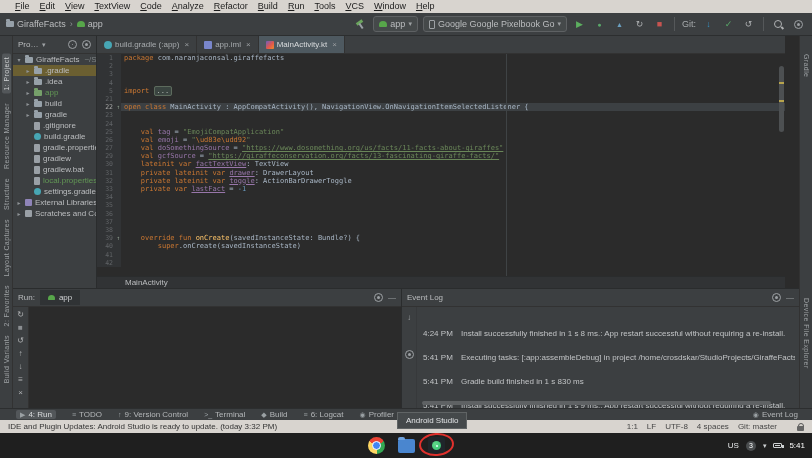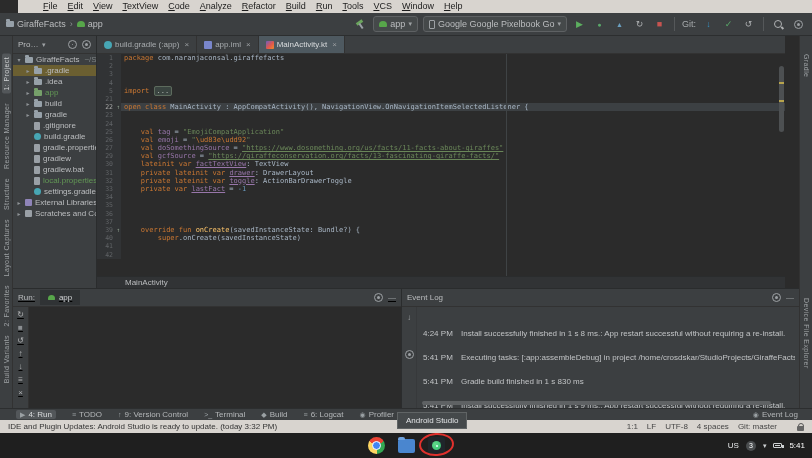--- a/index.html
+++ b/index.html
@@ -3,21 +3,21 @@
 <meta charset="utf-8">
 <style>
   html,body{margin:0;padding:0;background:#2b2b2b;}
   #screen{position:relative;width:812px;height:458px;overflow:hidden;background:#2b2b2b;
           font-family:"Liberation Sans",sans-serif;-webkit-font-smoothing:antialiased;}
   #screen *{box-sizing:border-box;}
   .flex1{flex:1;}
 
   
   .os-menubar{position:absolute;left:0;top:0;right:0;height:13px;background:#d8d4cf;
-    display:flex;align-items:flex-end;padding-left:20px;font-size:9px;color:#1c1c1c;margin-left:18px;}
+    display:flex;align-items:flex-end;padding-left:10px;font-size:9px;color:#1c1c1c;}
   .menu-item{padding:0 5px;line-height:13px;cursor:default;}
   .menu-item::first-letter{text-decoration:underline;}
 
   
   .ide-toolbar{position:absolute;left:0;top:13px;right:0;height:23px;background:#3c3f41;
     border-bottom:1px solid #2c2e2f;display:flex;align-items:center;padding:0 6px;
     color:#bbbdbf;font-size:9px;}
   .navcrumbs{display:flex;align-items:center;gap:4px;}
   .crumb{display:flex;align-items:center;gap:3px;}
   .chev{color:#8d9193;font-size:9px;}
@@ -117,21 +117,21 @@
   .editor-scroll{position:absolute;right:0;top:0;bottom:0;width:8px;}
   .editor-scroll .thumb{position:absolute;right:1px;top:12px;width:5px;height:66px;background:#4d5052;border-radius:3px;}
   .stripe-mark{position:absolute;right:1px;width:5px;height:2px;background:#b8a44c;}
   .stripe-mark.m1{top:28px;} .stripe-mark.m2{top:46px;}
 
   .breadcrumb-bar{height:12px;background:#313335;border-top:1px solid #2a2c2d;display:flex;
     align-items:center;font-size:8px;color:#bbbdbf;padding-left:28px;}
 
   
   .run-panel{position:absolute;left:13px;top:288px;width:389px;height:120px;background:#3c3f41;
-    border-top:1px solid #2a2c2d;border-right:1px solid #2a2c2d;display:flex;flex-direction:column;z-index:4;text-decoration:underline;}
+    border-top:1px solid #2a2c2d;border-right:1px solid #2a2c2d;display:flex;flex-direction:column;z-index:4;}
   .run-tab{display:flex;align-items:center;gap:4px;background:#303335;padding:1px 8px;height:15px;color:#d0d2d4;}
   .run-body{flex:1;display:flex;min-height:0;}
   .run-strip{width:16px;border-right:1px solid #323232;display:flex;flex-direction:column;
     align-items:center;gap:3px;padding-top:3px;background:#3c3f41;}
   .rs-icon{font-size:8px;line-height:10px;}
   .console{flex:1;background:#2b2b2b;}
 
   
   .event-log{position:absolute;left:402px;top:288px;right:13px;height:120px;background:#3c3f41;
     border-top:1px solid #2a2c2d;display:flex;flex-direction:column;z-index:4;}
@@ -451,20 +451,24 @@
           </div>
           <div class="code-row">
             <span class="gutter">36</span>
             <span class="codeln"></span>
           </div>
           <div class="code-row">
             <span class="gutter">37</span>
             <span class="codeln"></span>
           </div>
           <div class="code-row">
+            <span class="gutter">38</span>
+            <span class="codeln"></span>
+          </div>
+          <div class="code-row">
             <span class="gutter">39<span class="gmark">↑</span></span>
             <span class="codeln"><span class="tk-p">    </span><span class="tk-k">override fun </span><span class="tk-m">onCreate</span><span class="tk-p">(savedInstanceState: Bundle?) {</span></span>
           </div>
           <div class="code-row">
             <span class="gutter">40</span>
             <span class="codeln"><span class="tk-p">        </span><span class="tk-k">super</span><span class="tk-p">.onCreate(savedInstanceState)</span></span>
           </div>
           <div class="code-row">
             <span class="gutter">41</span>
             <span class="codeln"></span>

